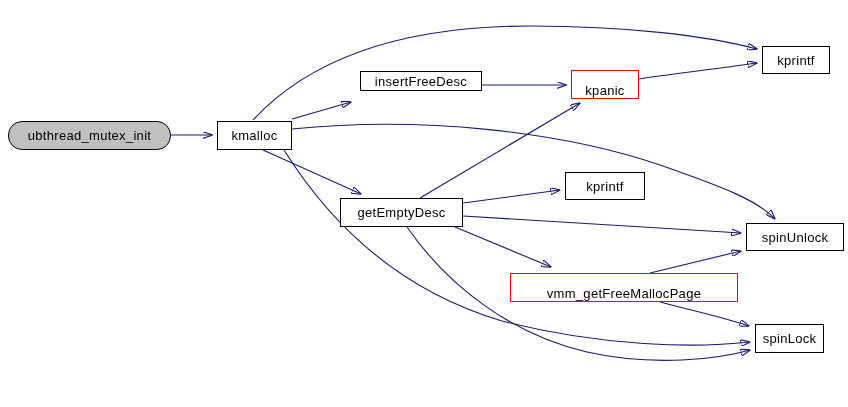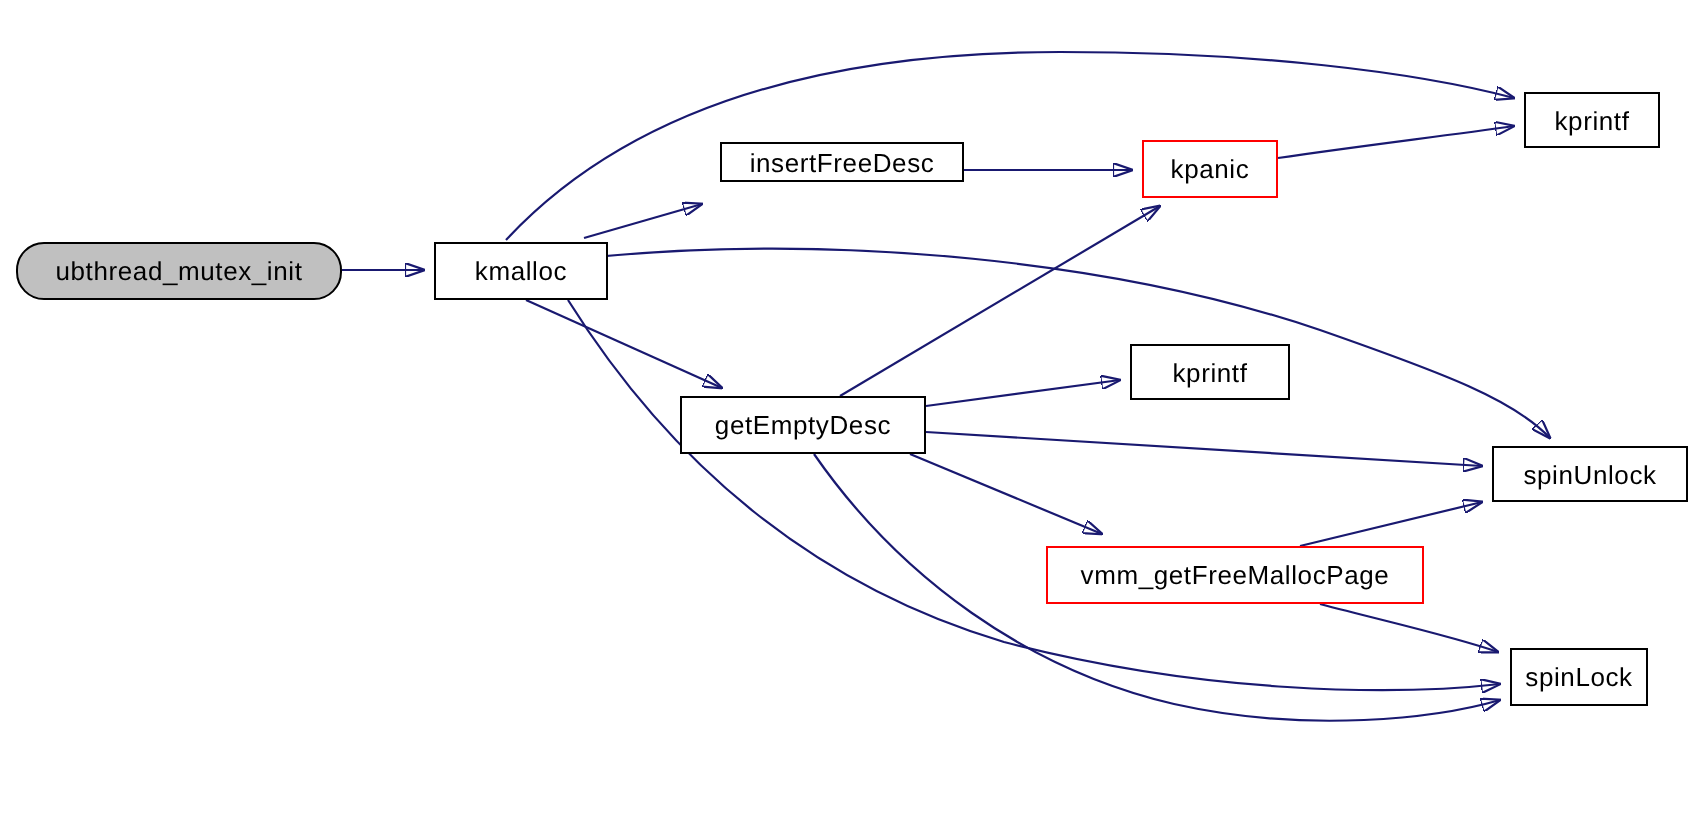--- a/index.html
+++ b/index.html
@@ -18,21 +18,21 @@
     display:flex;align-items:center;justify-content:center;
     background:#ffffff;
     border:1px solid #000000;
     color:#000000;
     font-size:13px;
     letter-spacing:0.3px;
     white-space:nowrap;
     cursor:pointer;
   }
   .node--root{background:#c0c0c0;cursor:default;border-radius:14px;}
-  .node--red{border-color:#ff0000;}
+  .node--red{border-color:#ff0000;align-items:flex-end;}
 </style>
 </head>
 <body>
 
 <div class="stage">
 
   <svg class="edges" viewBox="0 0 848 407" xmlns="http://www.w3.org/2000/svg">
     <defs>
       <marker id="arrow" markerWidth="10" markerHeight="7" refX="9.5" refY="3.5" orient="auto" markerUnits="userSpaceOnUse">
         <path d="M0,0 L10,3.5 L0,7 Z" fill="#191970"></path>
@@ -52,21 +52,21 @@
     <path d="M455,227 L551,267" marker-end="url(#arrow)"></path>
     <path d="M407,227 C450,289 514,335 587,352 C654,367 719,359 750,350" marker-end="url(#arrow)"></path>
     <path d="M650,273 L741,251" marker-end="url(#arrow)"></path>
     <path d="M660,302 C694,311 726,318 749,326" marker-end="url(#arrow)"></path>
   </svg>
 
   <div class="node node--root" style="left:8px;top:121px;width:163px;height:29px;">
     <span>ubthread_mutex_init</span>
   </div>
 
-  <div class="node" style="left:217px;top:121px;width:87px;height:29px;">
+  <div class="node" style="left:217px;top:121px;width:75px;height:29px;">
     <span>kmalloc</span>
   </div>
 
   <div class="node" style="left:360px;top:71px;width:122px;height:20px;">
     <span>insertFreeDesc</span>
   </div>
 
   <div class="node node--red" style="left:571px;top:70px;width:68px;height:29px;">
     <span>kpanic</span>
   </div>
@@ -80,21 +80,21 @@
   </div>
 
   <div class="node" style="left:565px;top:172px;width:80px;height:28px;">
     <span>kprintf</span>
   </div>
 
   <div class="node" style="left:746px;top:223px;width:98px;height:28px;">
     <span>spinUnlock</span>
   </div>
 
-  <div class="node node--red" style="left:523px;top:273px;width:189px;height:29px;">
+  <div class="node node--red" style="left:510px;top:273px;width:228px;height:29px;">
     <span>vmm_getFreeMallocPage</span>
   </div>
 
   <div class="node" style="left:755px;top:324px;width:69px;height:29px;">
     <span>spinLock</span>
   </div>
 
 </div>
 
 </body></html>

